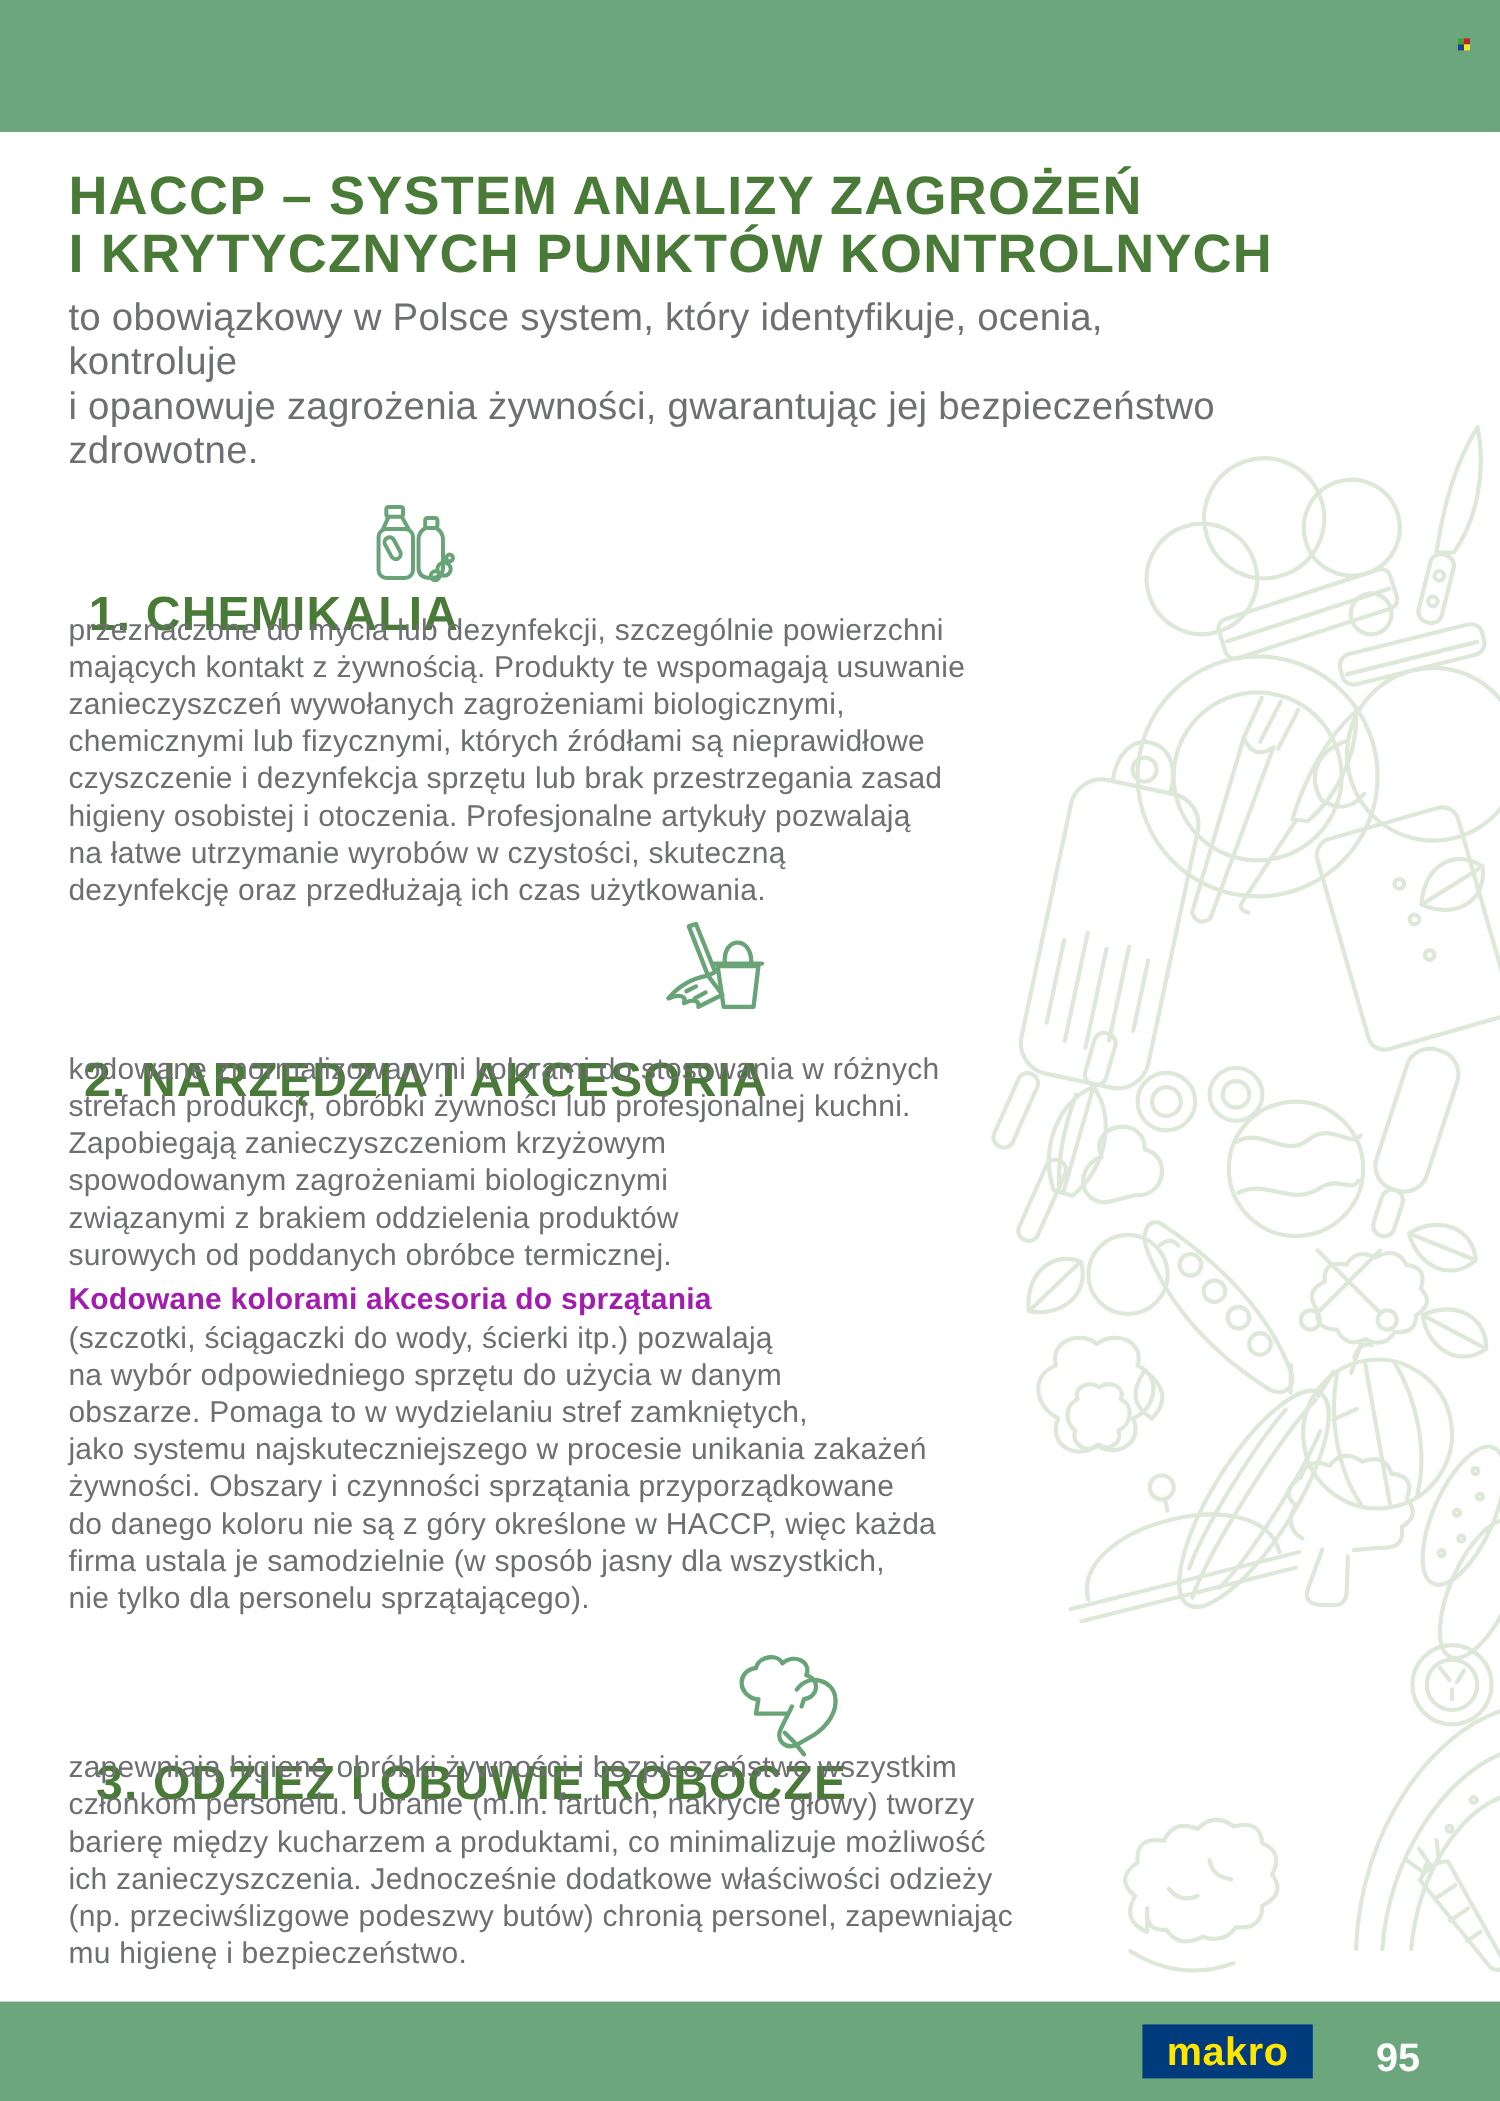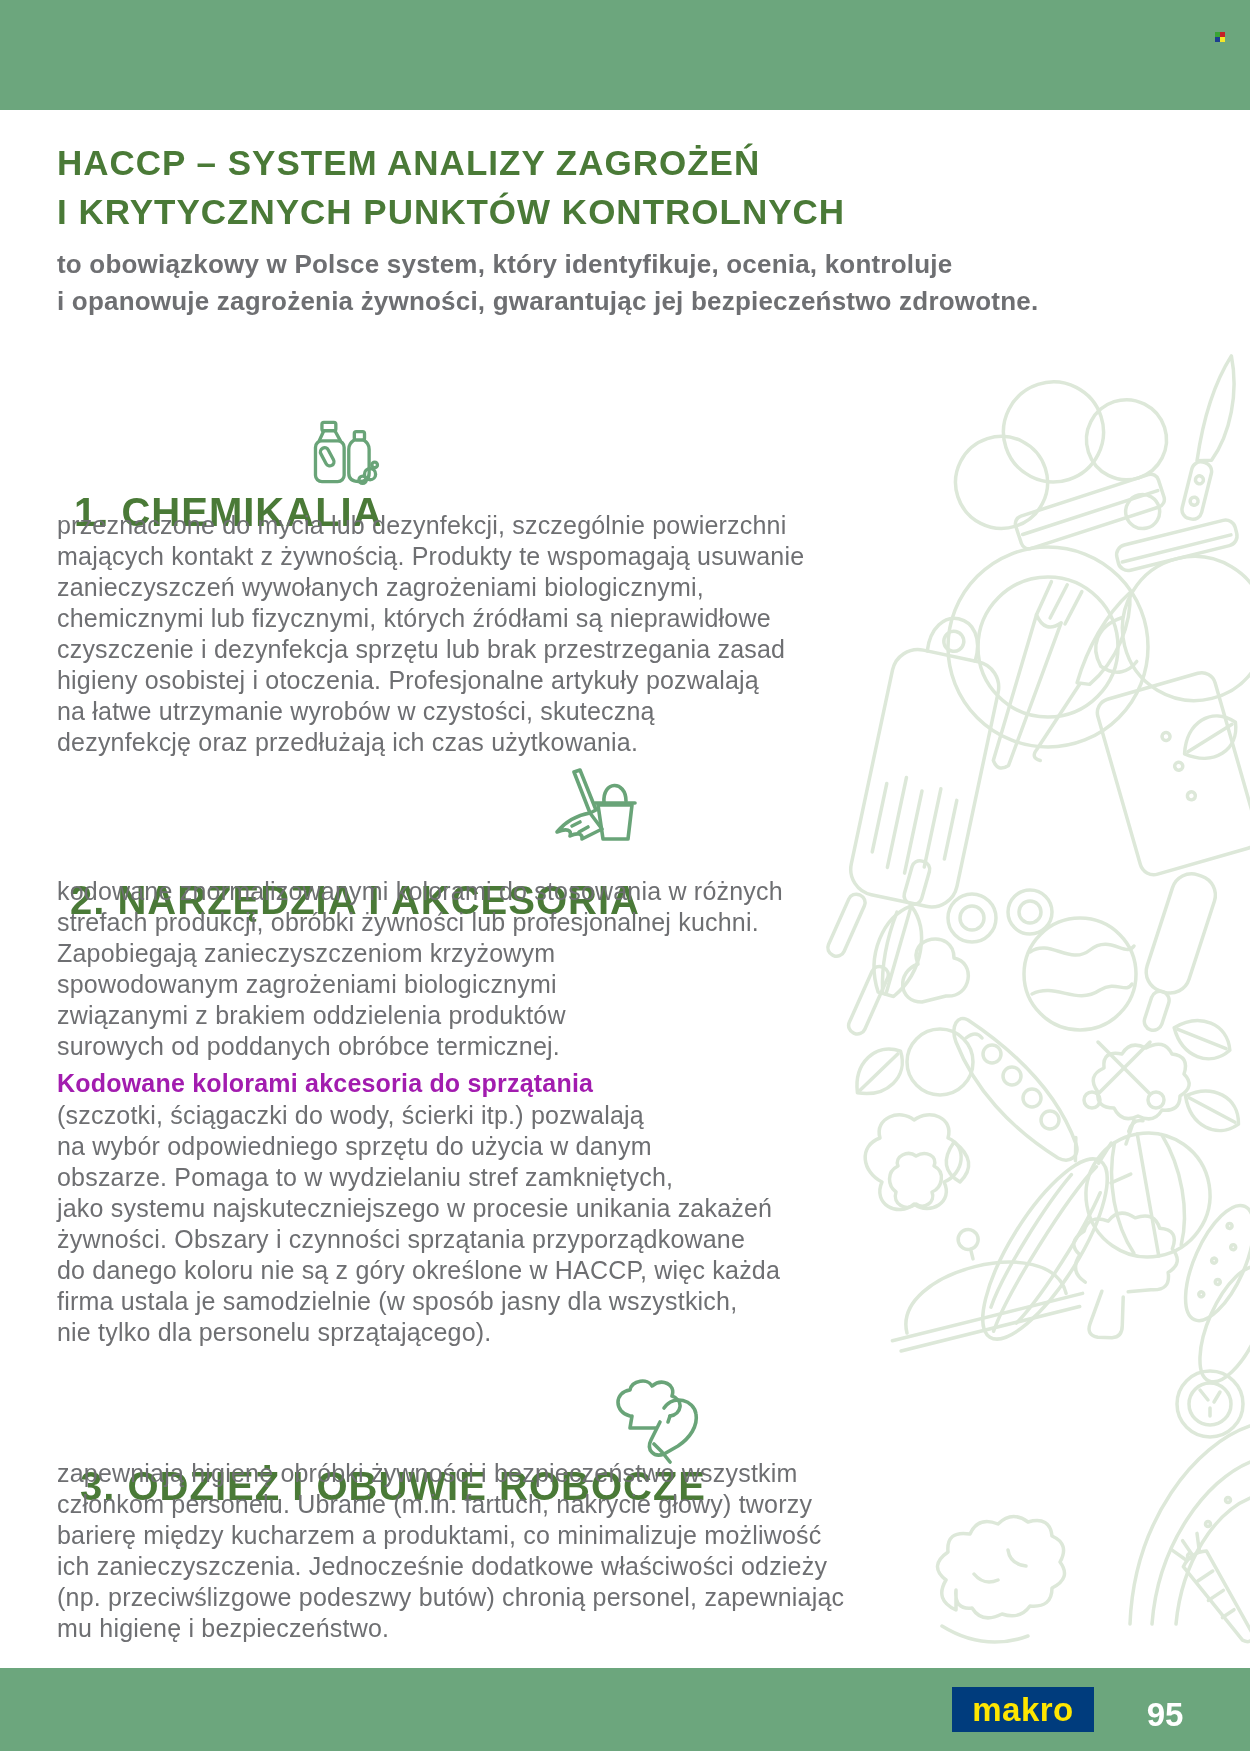--- a/index.html
+++ b/index.html
@@ -17,26 +17,26 @@
   .color-mark .sq1{background:#3AA435}.color-mark .sq2{background:#C42127}
   .color-mark .sq3{background:#1D3E90}.color-mark .sq4{background:#F5E727}
 
   .deco { position:absolute; left:758px; top:352px; width:492px; height:1316px; }
   .deco path,.deco circle,.deco ellipse,.deco rect,.deco line {
     fill:none; stroke:#DDE8D9; stroke-width:3.5; stroke-linecap:round; stroke-linejoin:round;
   }
 
   .page-title {
     position:absolute; left:57px; top:138px; width:1050px;
-    font-size:35px; line-height:49px; font-weight:700; letter-spacing:1px;
+    font-size:45px; line-height:49px; font-weight:700; letter-spacing:1px;
     color:#4A7A37; white-space:pre-line;
   }
   .intro {
     position:absolute; left:57px; width:1000px;
-    font-size:26px; line-height:37px; color:#6E6F72; white-space:pre-line; letter-spacing:.2px;font-weight:bold;
+    font-size:32px; line-height:37px; color:#6E6F72; white-space:pre-line; letter-spacing:.2px;
   }
   #intro-p1 { top:246px; }
   #intro-p2 { top:330px; }
 
   .section-row { position:absolute; display:flex; align-items:flex-end;flex-direction:column; }
   #section-row-1 { left:54px; top:414px; height:76px; }
   #section-row-2 { left:50px; top:768px; height:78px;gap:32px; }
   #section-row-3 { left:60px; top:1378px; height:86px; }
   .section-heading {
     font-size:40px; font-weight:700; letter-spacing:1px; color:#4A7A37;

